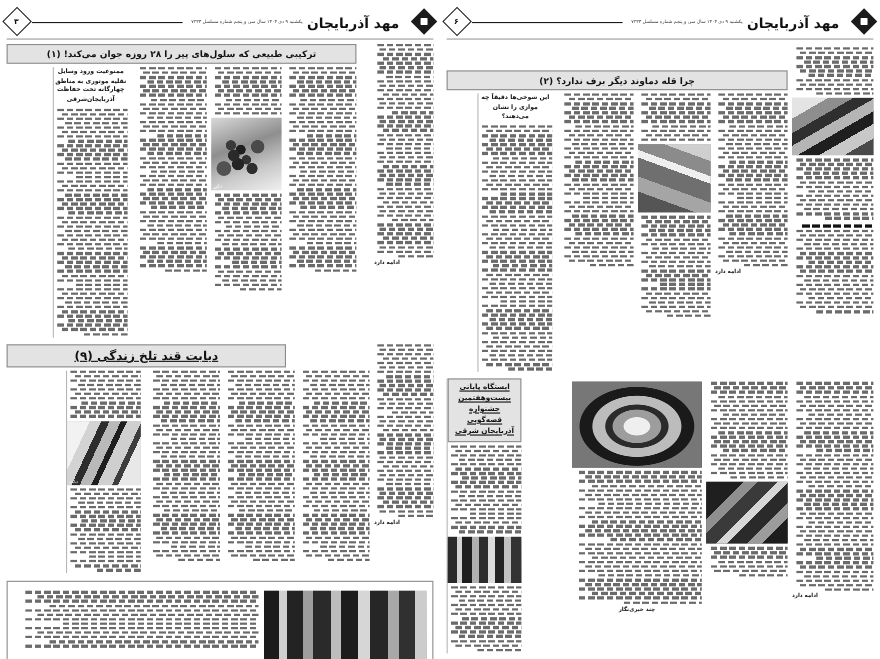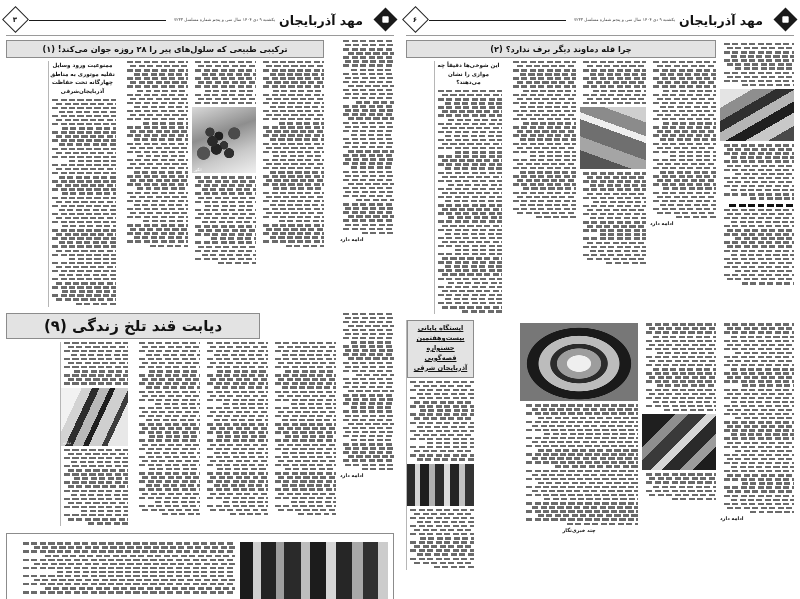--- a/index.html
+++ b/index.html
@@ -28,21 +28,21 @@
   .mh-pagenum span{transform:rotate(-45deg);font-size:7px;font-weight:bold;}
   .mh-underline{height:0;border-top:0.7px solid #9a9a9a;margin-top:1px;}
 
   
   .headline{
     background:#e3e3e3;border:0.7px solid #8c8c8c;
     text-align:center;font-weight:bold;color:#111;
     padding:3px 4px;box-sizing:border-box;
   }
   .headline.h-main{font-size:8.2px;}
-  .headline.h-wide{font-size:15px;}
+  .headline.h-wide{font-size:11px;text-decoration:underline;}
   .headline.h-small{font-size:6.6px;line-height:1.5;}
   .subhead{font-size:5.6px;font-weight:bold;text-align:center;line-height:1.55;color:#111;}
 
   
   .col{box-sizing:border-box;}
   .tx{direction:rtl;}
   .tx .ln{height:2.6px;margin-bottom:2.05px;background:
       repeating-linear-gradient(90deg,#4a4a4a 0,#4a4a4a 6px,transparent 6px,transparent 8.5px);
       opacity:.82;}
   .tx .ln.w95{width:95%} .tx .ln.w90{width:90%} .tx .ln.w85{width:85%}
@@ -163,21 +163,21 @@
           <div class="ln w95"></div>
             <div class="ln w90"></div>
             <div class="ln w95"></div>
             <div class="ln w80"></div>
           <div class="ln w95"></div>
             <div class="ln w90"></div>
             <div class="ln w70"></div>
         </div>
       </div>
 
-      <div style="flex:1;">
+      <div style="flex:1;margin-top:24px;">
         <div class="headline h-main">چرا قله دماوند دیگر برف ندارد؟ (۲)</div>
 
         <div style="display:flex;gap:4px;margin-top:3px;">
 
           <div class="col" style="width:66px;">
             <div class="tx dense">
               <div class="ln w95"></div>
                 <div class="ln w90"></div>
                 <div class="ln w95"></div>
                 <div class="ln w85"></div>

